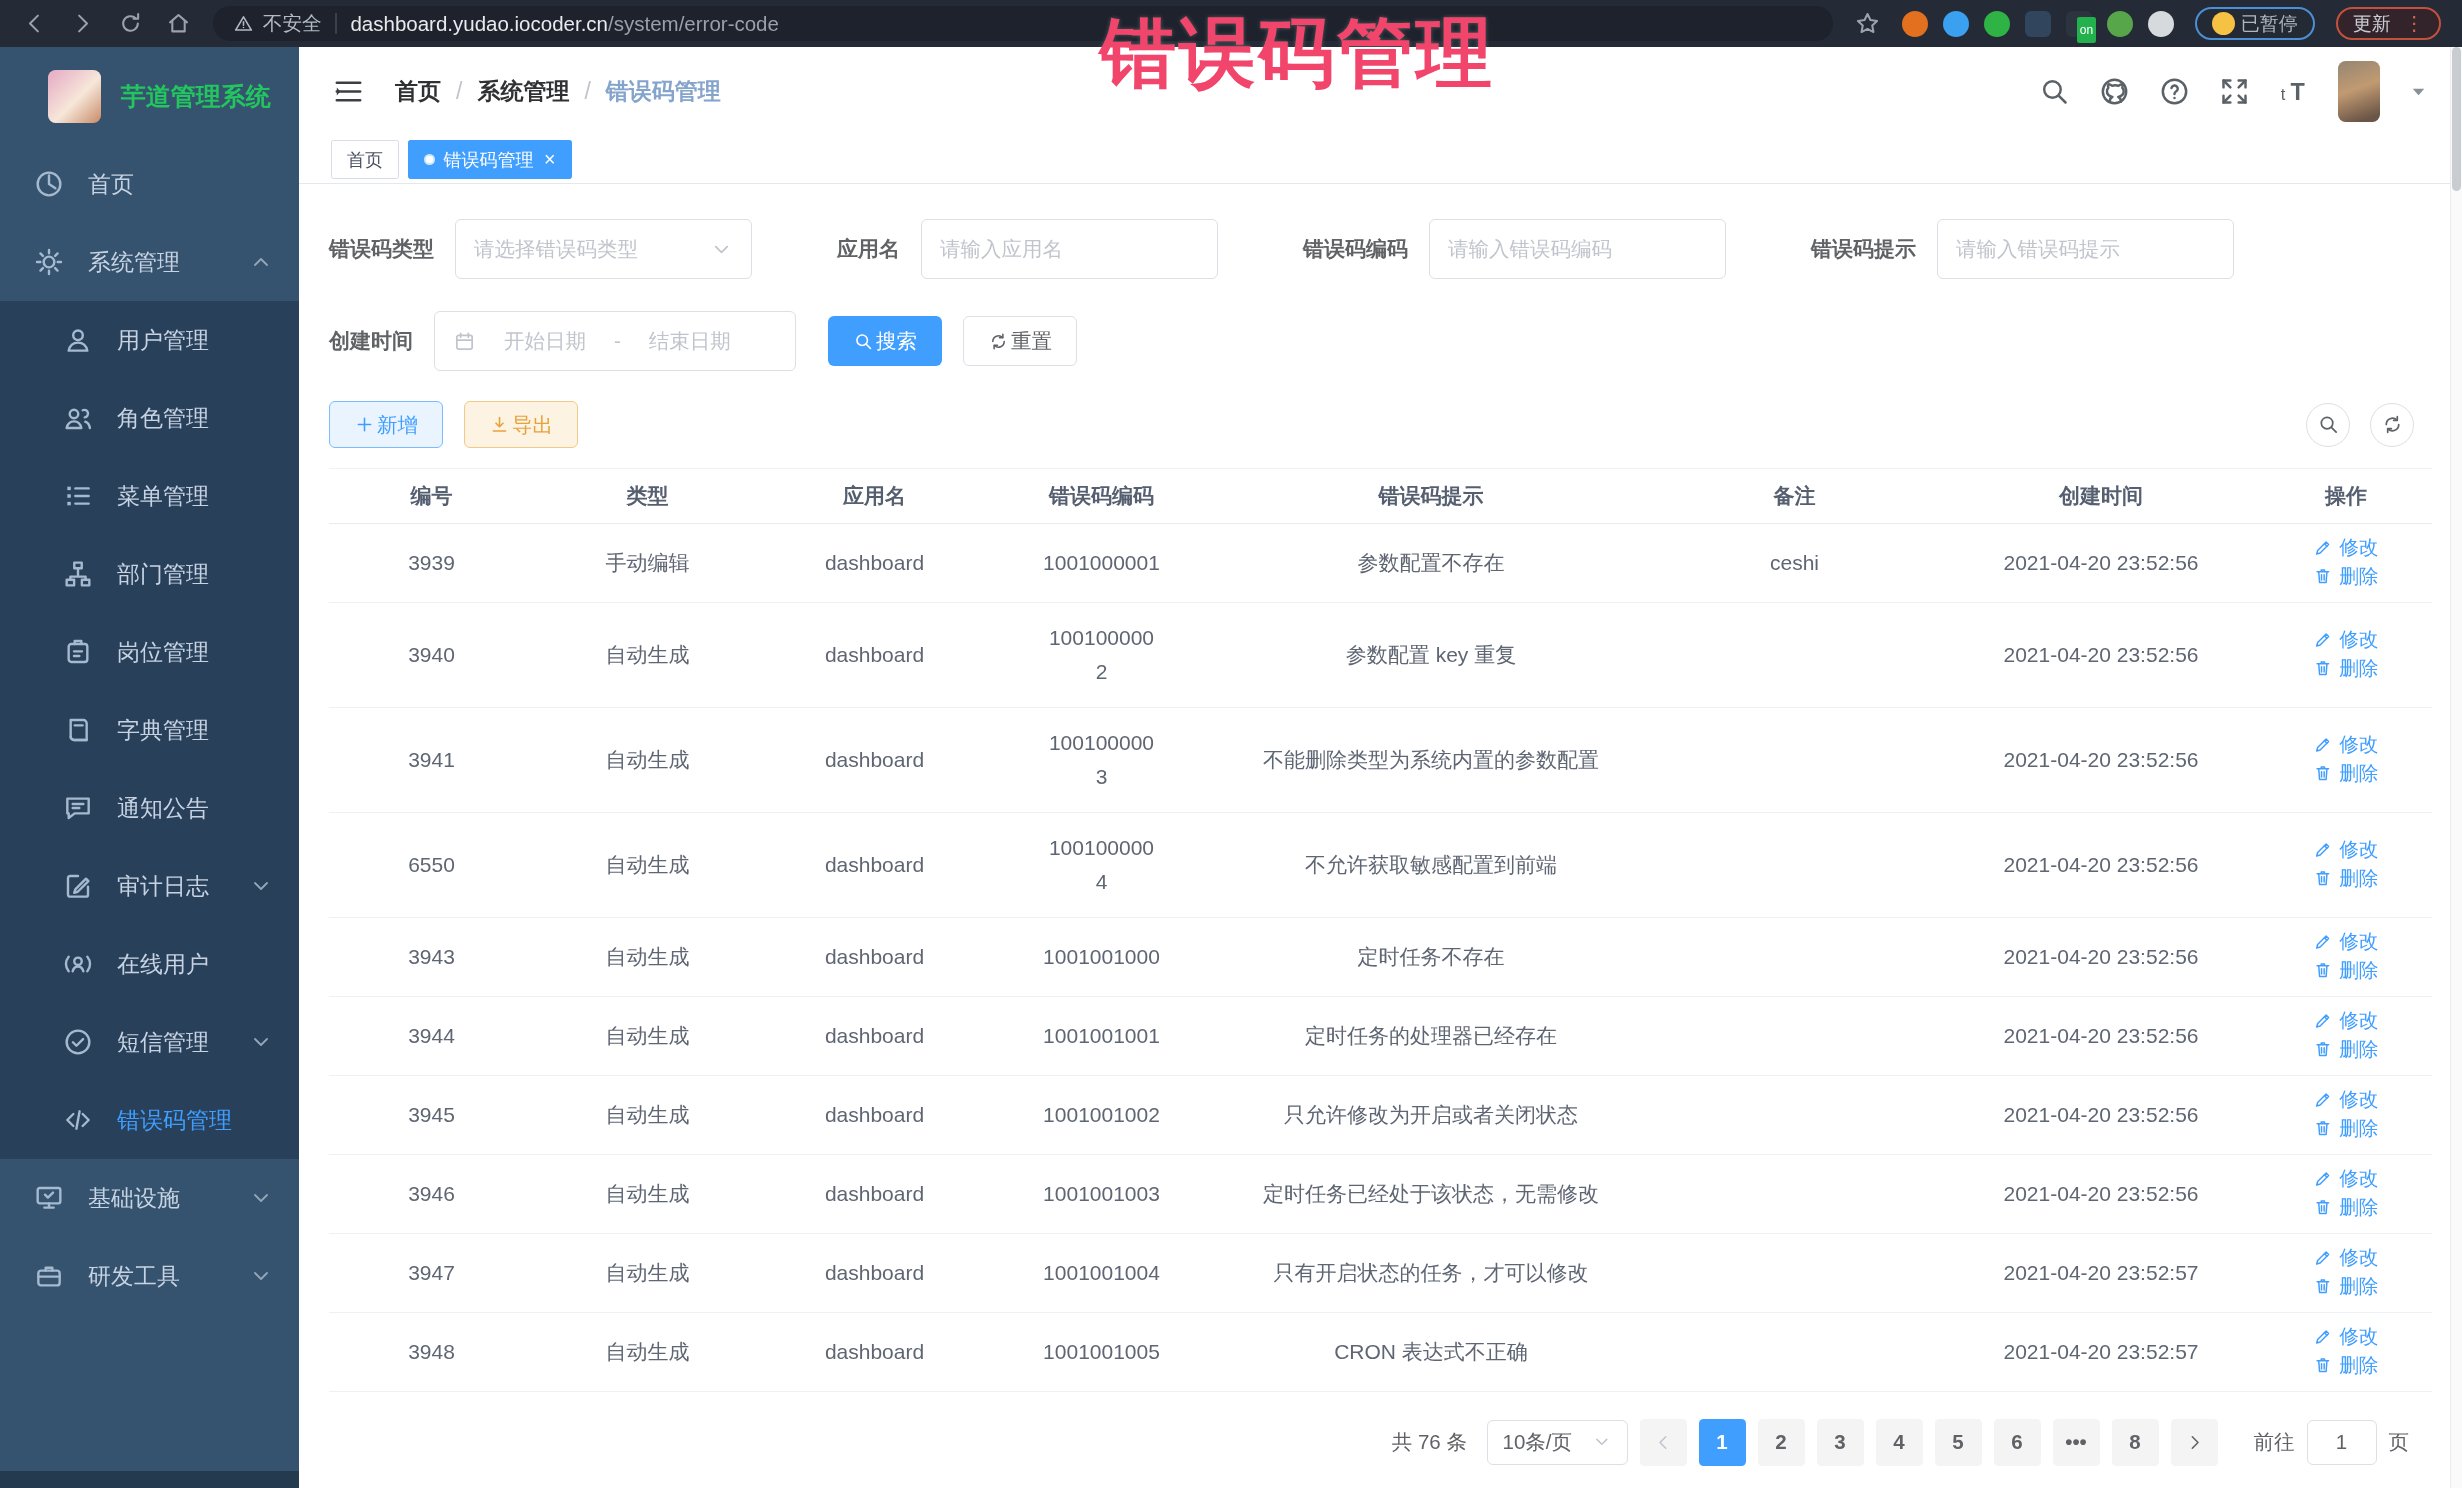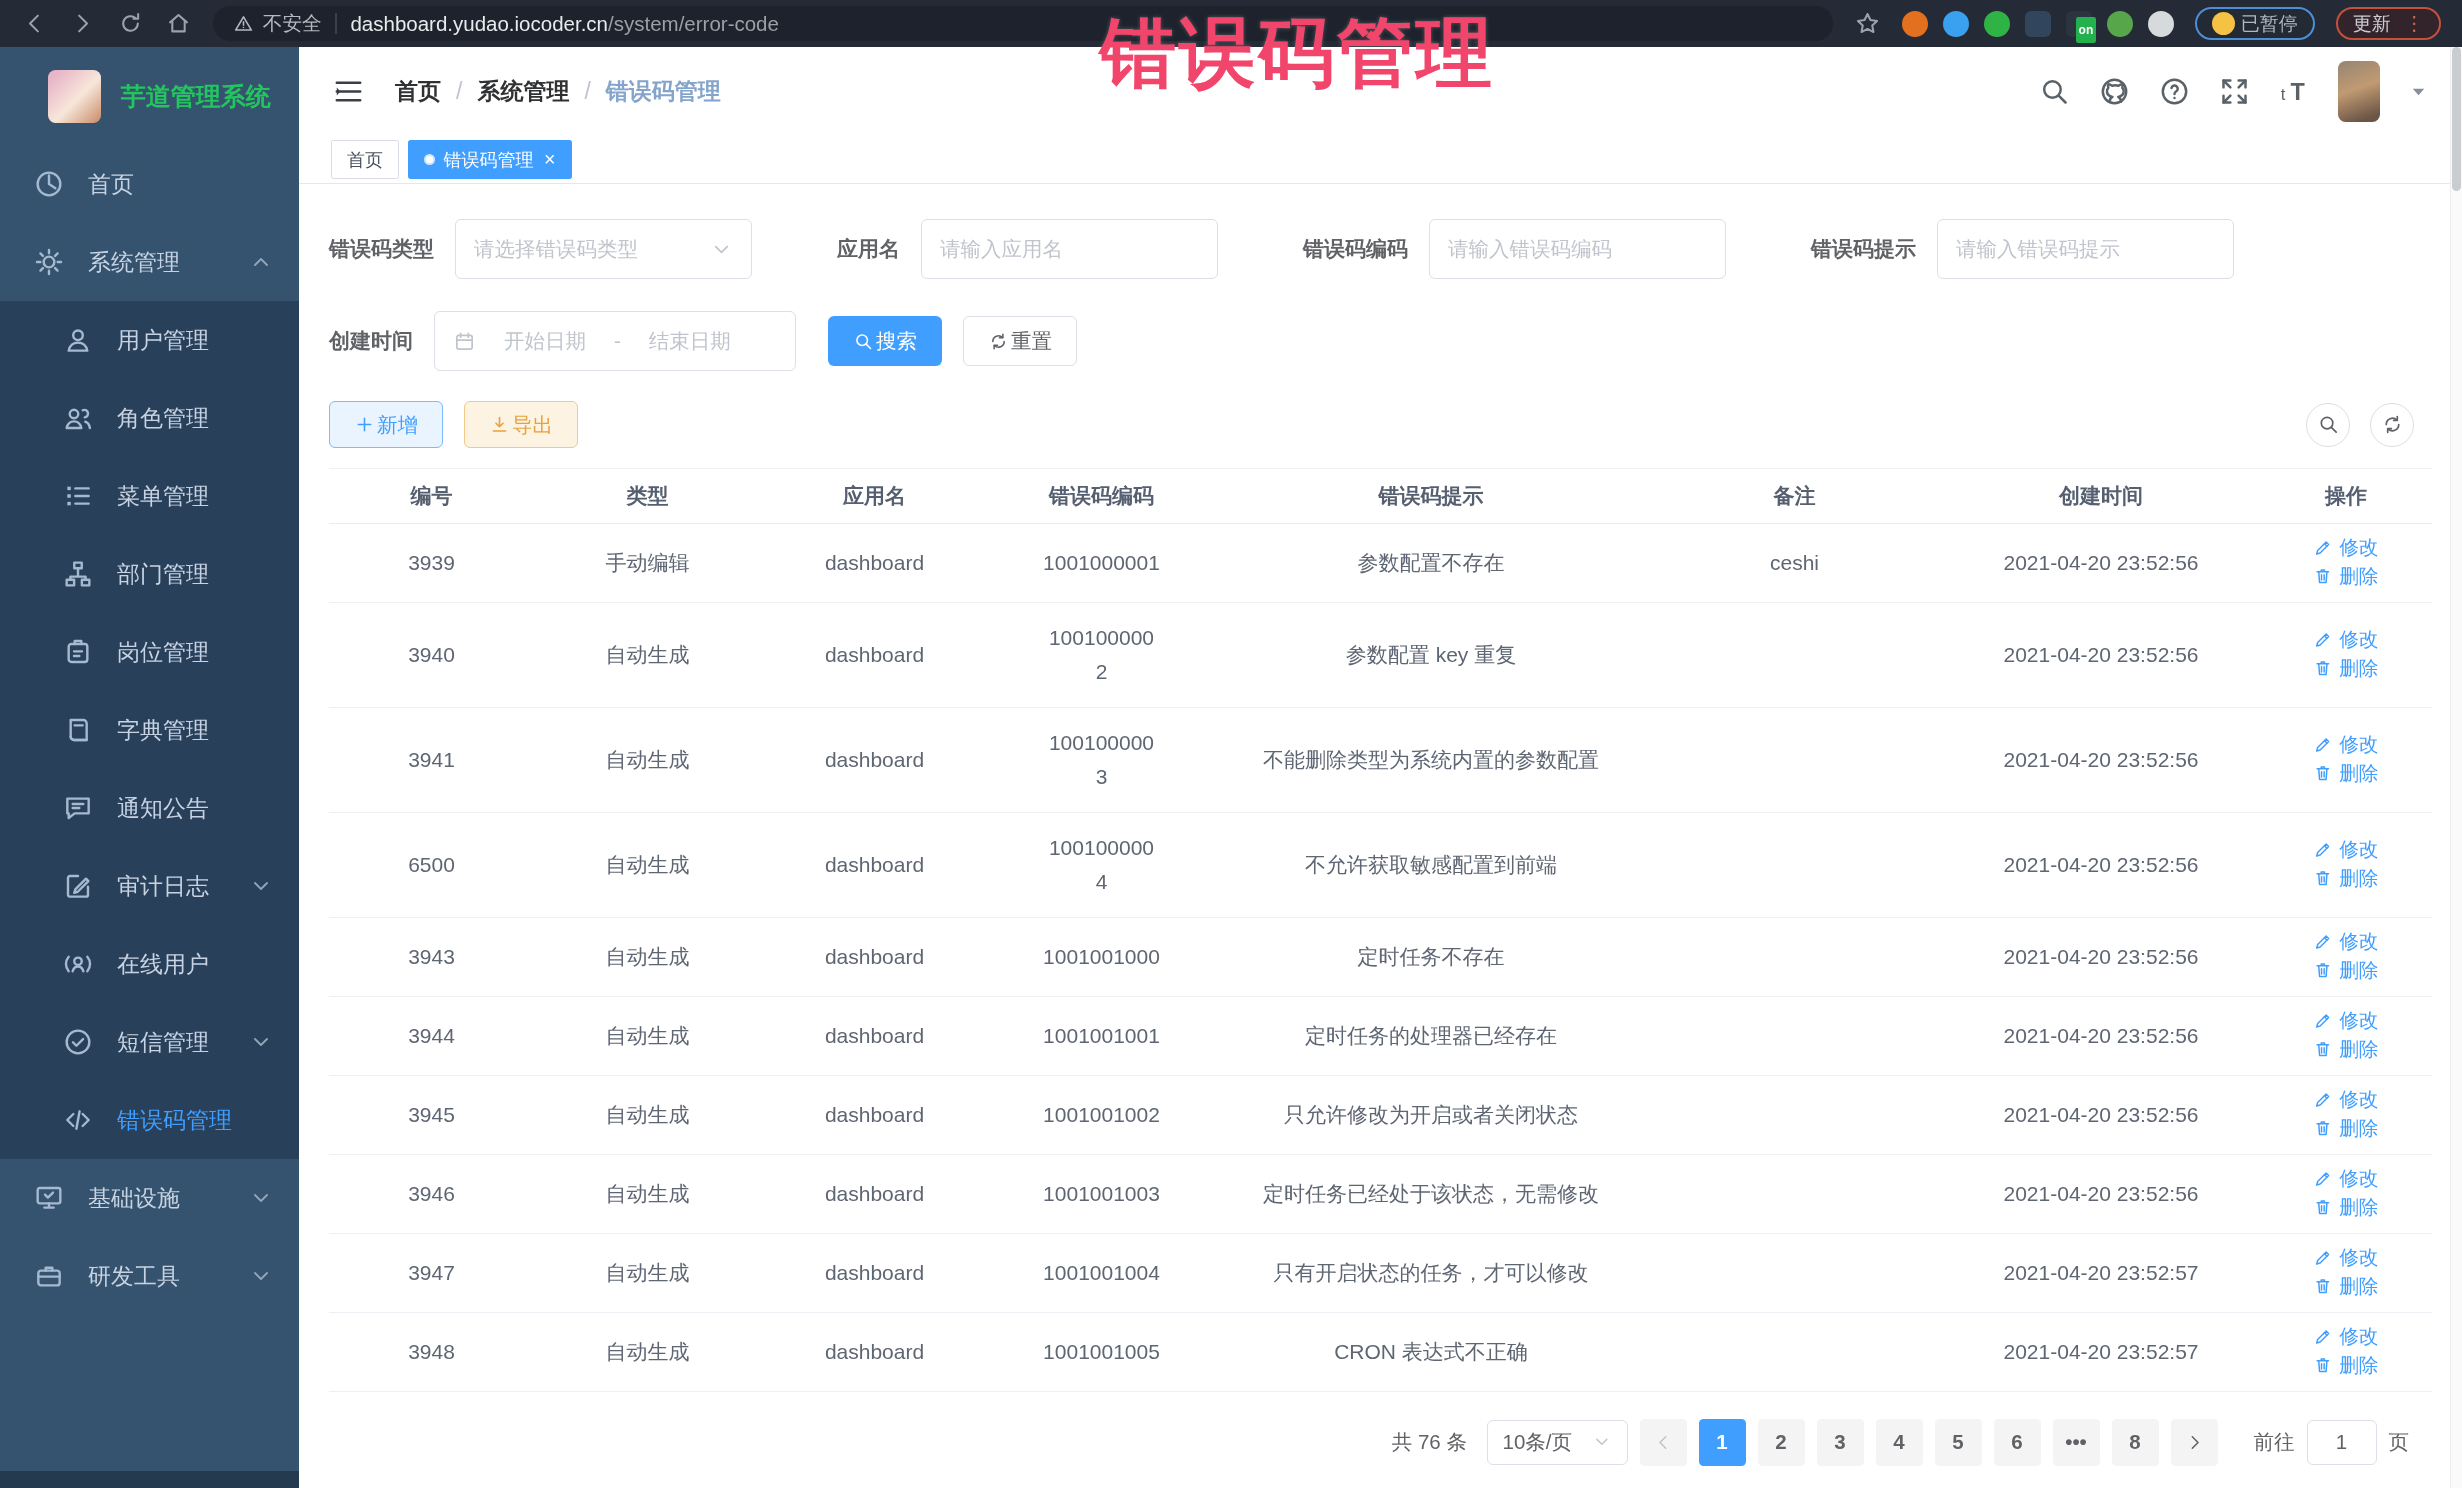--- a/index.html
+++ b/index.html
@@ -13,21 +13,21 @@
   .tb-ico svg{width:100%;height:100%}
   .urlbar{flex:1;height:35px;background:#1d222c;border-radius:17.4px;display:flex;align-items:center;gap:13.6px;padding:0 19.7px;min-width:0}
   .url-sec{color:#b3bac2;font-size:19.7px;display:flex;gap:9px;align-items:center;white-space:nowrap}
   .url-sec .tb-ico{width:21px;height:21px;color:#b3bac2}
   .url-div{width:1.5px;height:21px;background:#3a414c}
   .url-text{font-size:20.5px;color:#e8eaed;white-space:nowrap;overflow:hidden}
   .url-path{color:#9aa0a6}
   .tb-right{display:flex;align-items:center;gap:15px;flex:none}
   .ext-ico{width:26px;height:26px;border-radius:50%;position:relative;flex:none}
   .ext-ico.square{border-radius:6px}
-  .ext-badge{position:absolute;right:-4.5px;bottom:-6px;background:#23b14d;color:#fff;font-size:12px;line-height:1;padding:7px 3px;border-radius:2.3px;font-weight:700}
+  .ext-badge{position:absolute;right:-4.5px;bottom:-6px;background:#23b14d;color:#fff;font-size:12px;line-height:1;padding:7px 3px;border-radius:2.3px;font-weight:400}
   .pill{height:33px;border-radius:16.7px;display:flex;align-items:center;gap:6px;padding:0 15px;font-size:19px;white-space:nowrap;cursor:pointer}
   .pill-paused{border:2.3px solid #4b8fd6;color:#aeb6bf;background:#242a34}
   .emoji-dot{width:23px;height:23px;border-radius:50%;background:#f6c244;flex:none}
   .pill-update{border:2.3px solid #c4513c;color:#c9ccd1;background:#33232a;gap:13.6px}
   .menu-dots{color:#cf6a4c;font-size:19.7px;letter-spacing:0;line-height:.6;text-align:center}
 
   
   .annotation{position:absolute;left:1100px;top:3px;font-size:76px;font-weight:700;letter-spacing:3px;z-index:50;pointer-events:none;text-shadow:0 0 4.5px rgba(255,255,255,.25)}
 
   
@@ -517,21 +517,21 @@
               <div class="td c-memo"></div>
               <div class="td c-time">2021-04-20 23:52:56</div>
               <div class="td c-act"><a class="act-link"><span class="ico-sm"><svg viewBox="0 0 24 24">
                       <path d="M4.5 19.5l1.2-4.2L16 5l3 3L8.7 18.3l-4.2 1.2z" fill="none" stroke="currentColor" stroke-width="1.8" stroke-linecap="round" stroke-linejoin="round"></path>
                       <path d="M14 7l3 3" fill="none" stroke="currentColor" stroke-width="1.8" stroke-linecap="round" stroke-linejoin="round"></path>
                     </svg></span>修改</a><a class="act-link"><span class="ico-sm"><svg viewBox="0 0 24 24">
                       <path d="M5 7h14M10 7V4.8h4V7M7 7l1 13h8l1-13M10.4 10.5v6.5M13.6 10.5v6.5" fill="none" stroke="currentColor" stroke-width="1.8" stroke-linecap="round" stroke-linejoin="round"></path>
                     </svg></span>删除</a></div>
             </div>
             <div class="trow tall">
-              <div class="td c-id">6500</div>
+              <div class="td c-id">6550</div>
               <div class="td c-type">自动生成</div>
               <div class="td c-app">dashboard</div>
               <div class="td c-code">
                 <span class="code-line">100100000</span>
                 <span class="code-line">4</span>
               </div>
               <div class="td c-msg">不允许获取敏感配置到前端</div>
               <div class="td c-memo"></div>
               <div class="td c-time">2021-04-20 23:52:56</div>
               <div class="td c-act"><a class="act-link"><span class="ico-sm"><svg viewBox="0 0 24 24">

